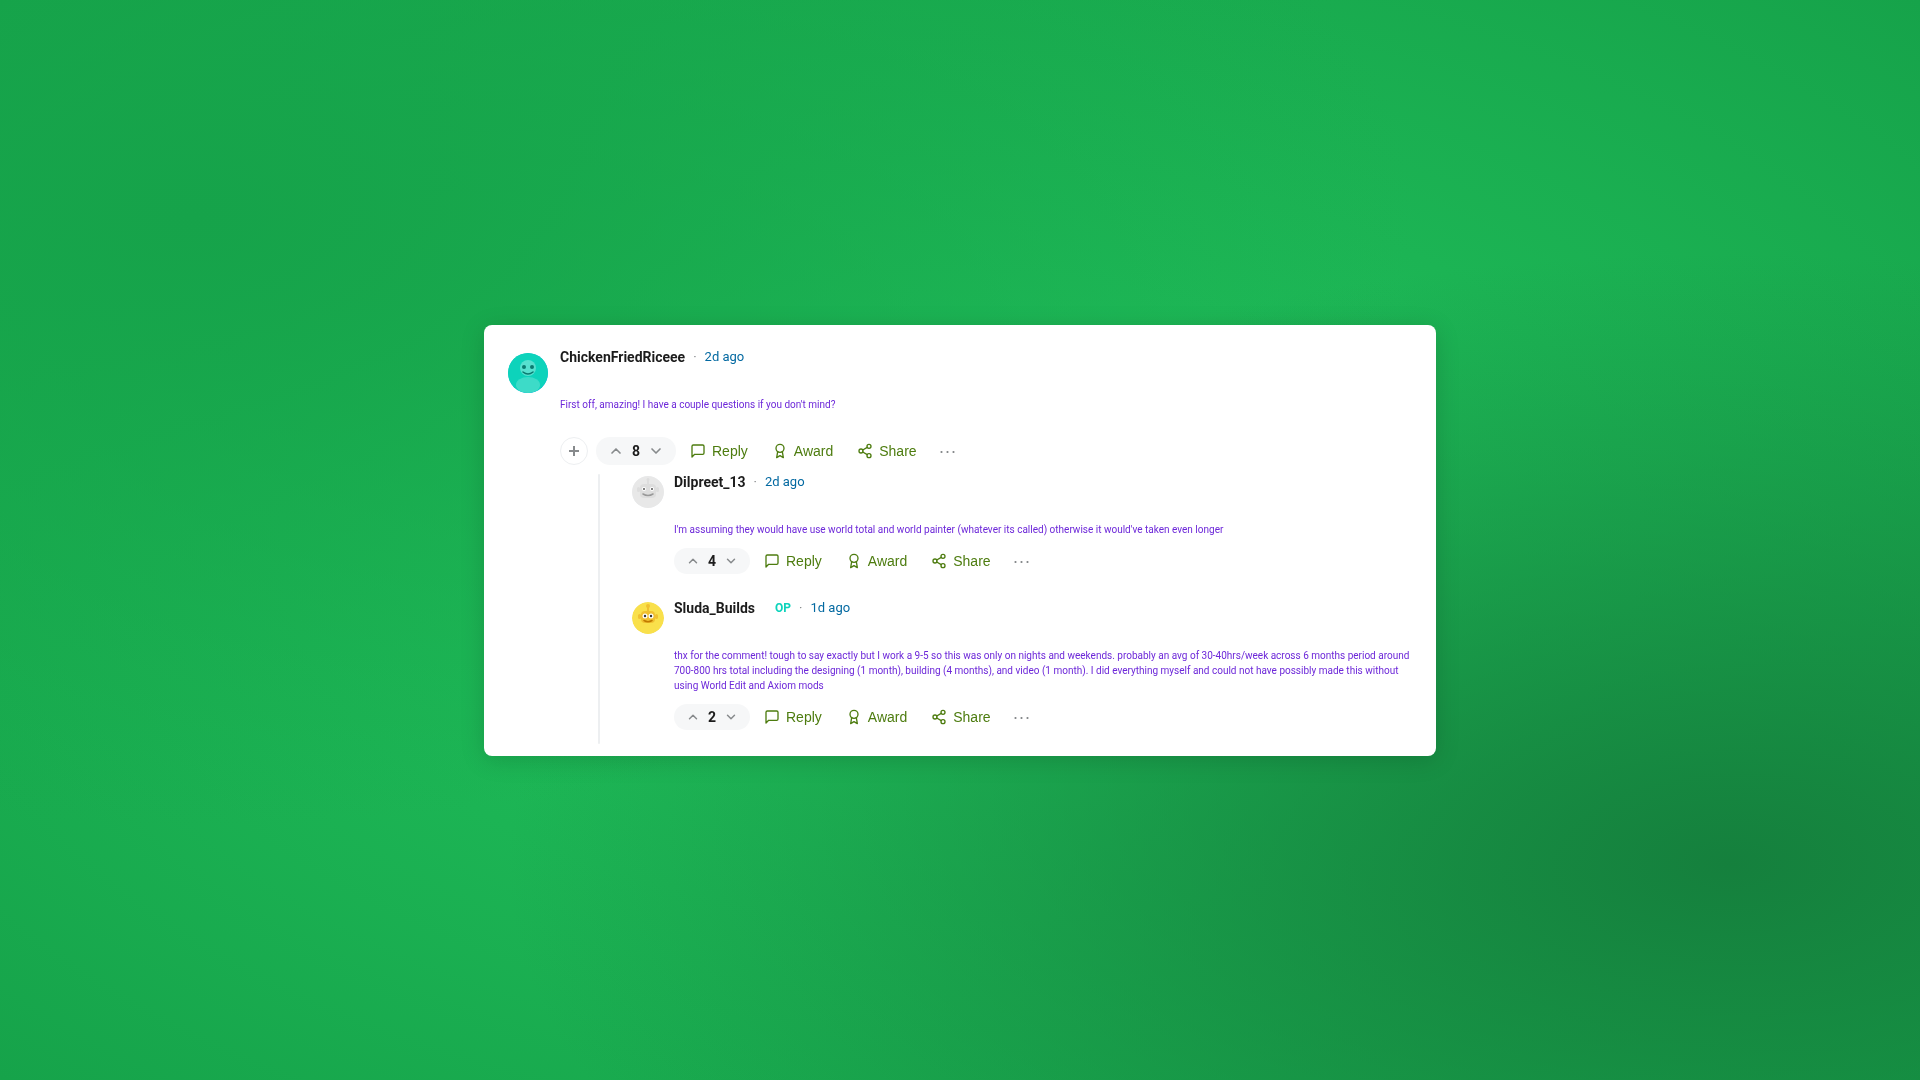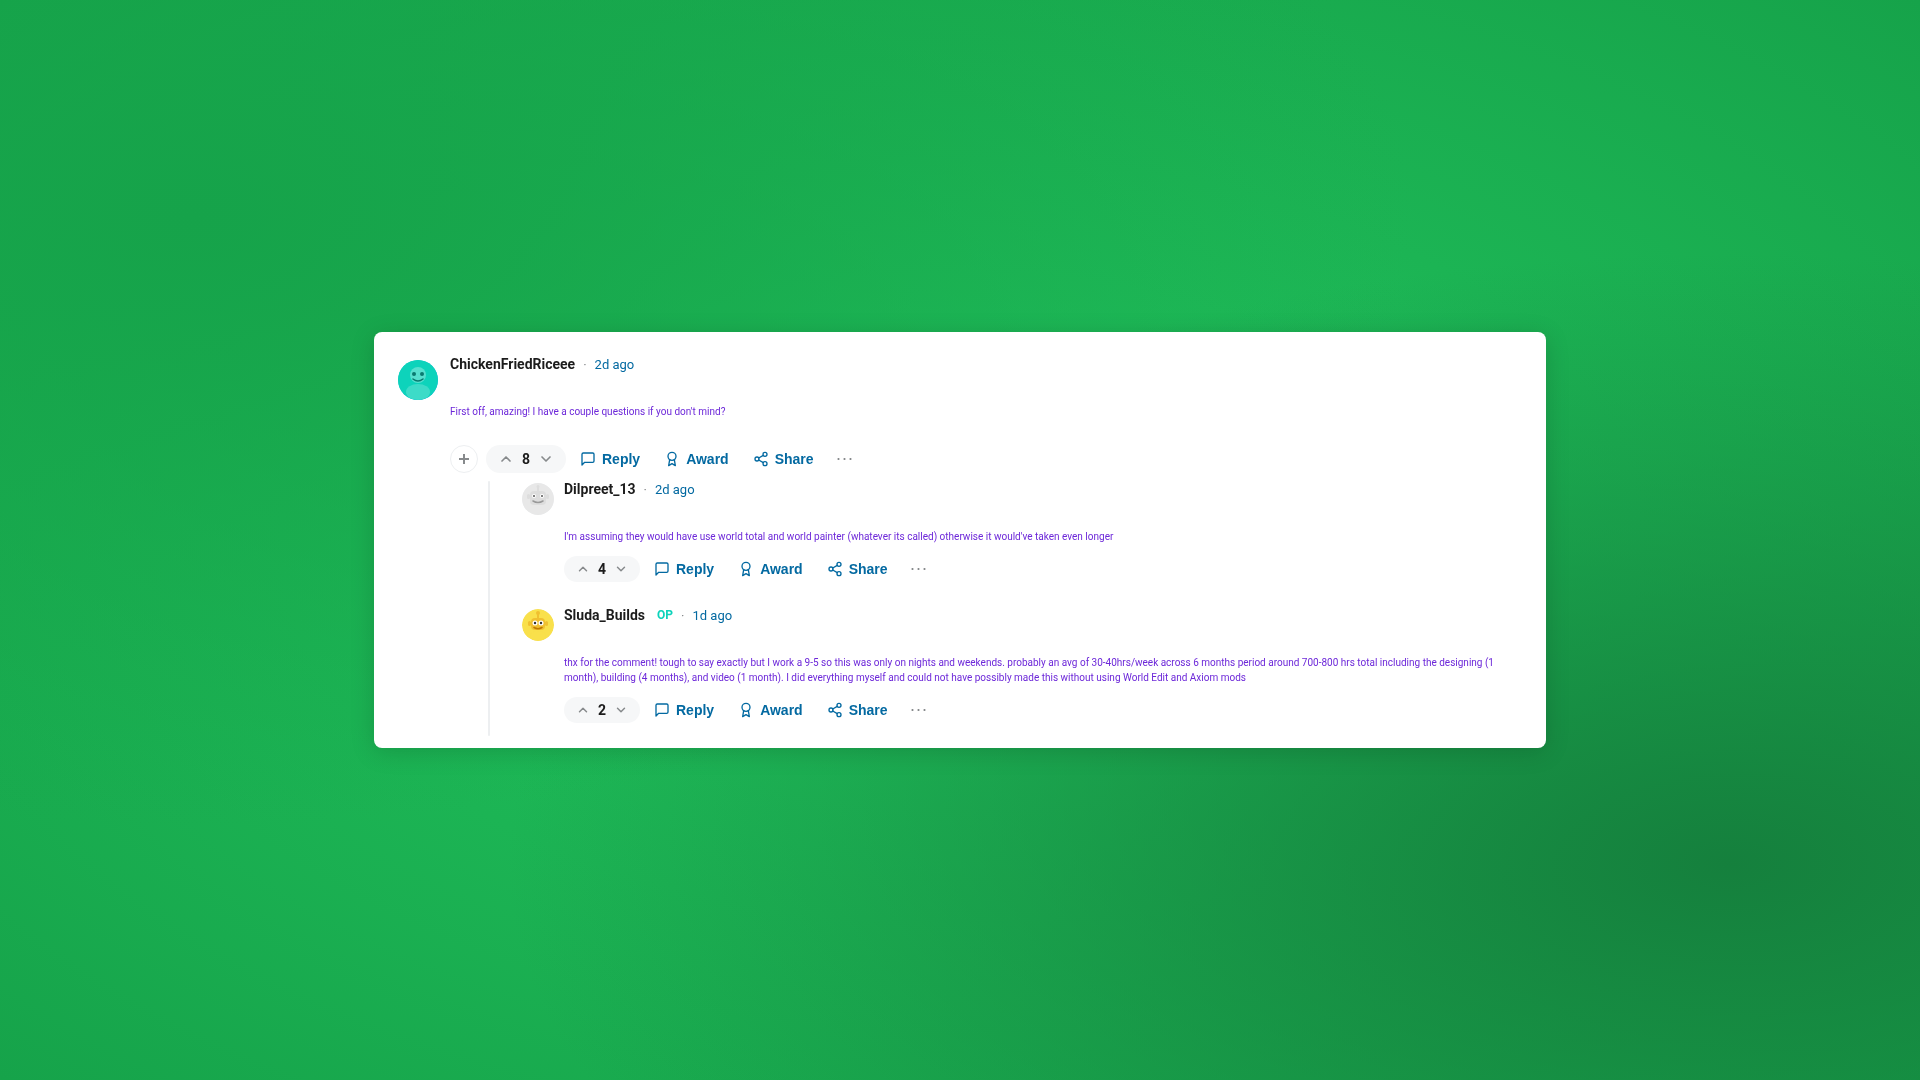--- a/index.html
+++ b/index.html
@@ -24,21 +24,21 @@
         radial-gradient(ellipse at 90% 80%, #15803d 0%, transparent 50%),
         radial-gradient(ellipse at 50% 50%, #22c55e 0%, #16a34a 100%);
       z-index: 0;
     }
 
     .comment-panel {
       position: relative;
       z-index: 1;
       background: #ffffff;
       border-radius: 8px;
-      width: 1172px;
+      width: 952px;
       padding: 24px 24px 8px 24px;
       box-shadow: 0 4px 24px rgba(0,0,0,0.15);
     }
 
     
     .comment {
       display: flex;
       gap: 12px;
       margin-bottom: 4px;
     }
@@ -139,22 +139,22 @@
     .action-btn {
       background: none;
       border: none;
       cursor: pointer;
       display: flex;
       align-items: center;
       gap: 6px;
       padding: 6px 10px;
       border-radius: 20px;
       font-size: 14px;
-      font-weight: 700;
-      color: #0369a1;
+      font-weight: 400;
+      color: #4d7c0f;
       white-space: nowrap;
       justify-content: flex-end;
     }
 
     .more-btn {
       background: none;
       border: none;
       cursor: pointer;
       color: #878a8c;
       font-size: 18px;
@@ -376,21 +376,21 @@
                 <line x1="16" y1="9" x2="16" y2="5" stroke="#f0c030" stroke-width="2"></line>
                 <circle cx="16" cy="4" r="2" fill="#f0c030"></circle>
 
                 <ellipse cx="16" cy="27" rx="8" ry="5" fill="#f9e04b" opacity="0.5"></ellipse>
               </svg>
             </div>
 
             <div class="comment-body">
               <div class="comment-header">
                 <span class="username">Sluda_Builds</span>
-                <span class="op-badge" style="margin-left:4px;">OP</span>
+                <span class="op-badge" style="margin-left:12px;">OP</span>
                 <span class="dot">·</span>
                 <span class="timestamp">1d ago</span>
               </div>
 
               <div class="comment-text">thx for the comment! tough to say exactly but I work a 9-5 so this was only on nights and weekends. probably an avg of 30-40hrs/week across 6 months period around 700-800 hrs total including the designing (1 month), building (4 months), and video (1 month). I did everything myself and could not have possibly made this without using World Edit and Axiom mods</div>
 
               <div class="action-bar">
                 <div class="vote-group">
                   <button class="vote-btn">
                     <svg width="14" height="14" viewBox="0 0 24 24" fill="none" stroke="currentColor" stroke-width="2.5" stroke-linecap="round" stroke-linejoin="round">

